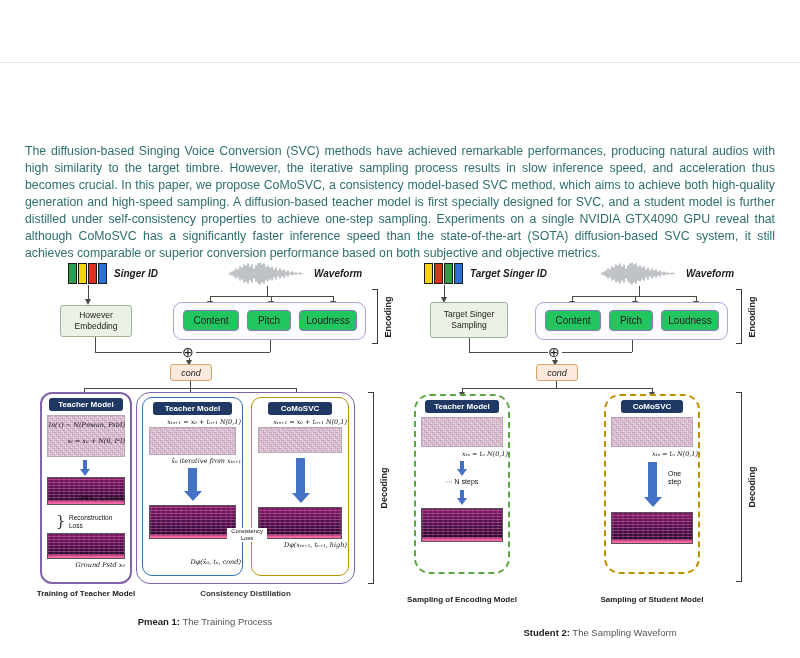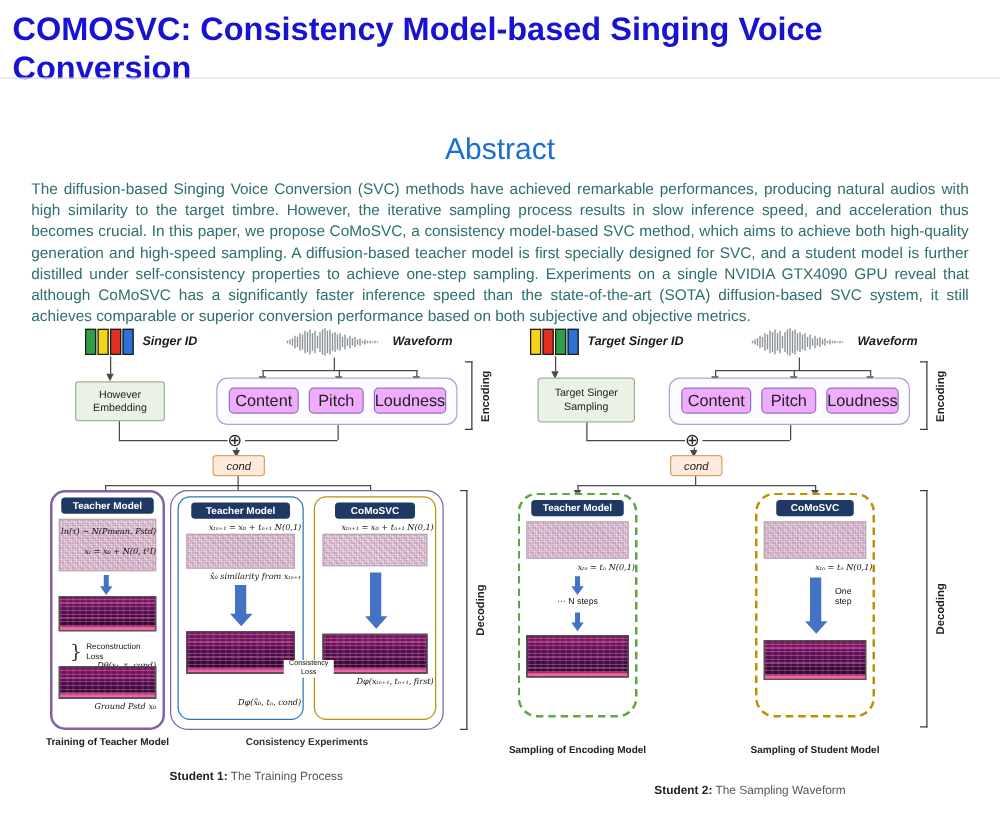--- a/index.html
+++ b/index.html
@@ -12,21 +12,21 @@
   .abstract-h { position:absolute; left:0; top:106px; width:800px; text-align:center; font-size:24px; color:#1a6fd4; }
   .abstract-body { position:absolute; left:25px; top:143px; width:750px; font-size:12.3px; line-height:17px; text-align:justify; color:#2e6e6e; }
 
   .lbl-it { position:absolute; font-size:10px; font-weight:bold; font-style:italic; color:#1a1a1a; white-space:nowrap; }
   .sid { position:absolute; display:flex; gap:1px; }
   .sid span { width:9px; height:21px; border:1px solid #1a1a1a; display:block; }
   .c-green{background:#2f9e49}.c-yellow{background:#f4d415}.c-red{background:#e03021}.c-blue{background:#2f6fd6}
 
   .embed-box { position:absolute; background:#e9f2e4; border:1px solid #9fb394; border-radius:3px; font-size:8.5px; color:#222; display:flex; align-items:center; justify-content:center; text-align:center; line-height:1.25; padding:2px 6px; }
   .enc-wrap { position:absolute; border:1.2px solid #b3a1d8; border-radius:9px; background:#fcfbff; }
-  .feat-box { position:absolute; background:#f0abfc; border:1px solid #8f77bd; border-radius:4px; font-size:13px; color:#222; display:flex; align-items:center; justify-content:center; }
+  .feat-box { position:absolute; background:#22c55e; border:1px solid #8f77bd; border-radius:4px; font-size:10px; color:#222; display:flex; align-items:center; justify-content:center; }
   .cond-box { position:absolute; background:#fdeadc; border:1px solid #d9a36a; border-radius:3px; font-size:9px; font-style:italic; color:#222; display:flex; align-items:center; justify-content:center; }
   .oplus { position:absolute; font-size:14px; line-height:14px; color:#222; }
 
   .vline { position:absolute; width:1.2px; background:#4a4a4a; }
   .hline { position:absolute; height:1.2px; background:#4a4a4a; }
   .arr::after { content:""; position:absolute; left:50%; margin-left:-3.5px; bottom:-6px; border:3.5px solid transparent; border-top:6px solid #4a4a4a; border-bottom:0; }
 
   .panel { position:absolute; border-radius:12px; background:#fff; }
   .panel-hdr { position:absolute; background:#1f3864; color:#fff; font-weight:bold; font-size:8px; border-radius:3px; display:flex; align-items:center; justify-content:center; white-space:nowrap; }
   .noise { position:absolute; background-color:#e2ccd9; border:0.5px solid #bba6b6;
@@ -55,23 +55,21 @@
   .closs { position:absolute; font-size:5.8px; color:#111; text-align:center; line-height:1.2; background:#fff; z-index:6; }
   .brace { position:absolute; font-size:15px; color:#333; font-family:"DejaVu Serif", serif; }
   .wave { position:absolute; }
   .wave path { stroke:#8b9097; stroke-width:1.1; fill:none; }
 </style>
 </head>
 <body>
 
 <div id="page">
 
-  <div class="title">COMOSVC: Consistency Model-based Singing Voice Conversion</div>
   <div class="hr"></div>
-  <div class="abstract-h">Abstract</div>
   <div class="abstract-body">The diffusion-based Singing Voice Conversion (SVC) methods have achieved remarkable performances, producing natural audios with high similarity to the target timbre. However, the iterative sampling process results in slow inference speed, and acceleration thus becomes crucial. In this paper, we propose CoMoSVC, a consistency model-based SVC method, which aims to achieve both high-quality generation and high-speed sampling. A diffusion-based teacher model is first specially designed for SVC, and a student model is further distilled under self-consistency properties to achieve one-step sampling. Experiments on a single NVIDIA GTX4090 GPU reveal that although CoMoSVC has a significantly faster inference speed than the state-of-the-art (SOTA) diffusion-based SVC system, it still achieves comparable or superior conversion performance based on both subjective and objective metrics.</div>
 
   <div>
 
     <div class="sid" style="left:68px; top:263px;">
       <span class="c-green"></span>
       <span class="c-yellow"></span>
       <span class="c-red"></span>
       <span class="c-blue"></span>
     </div>
@@ -109,54 +107,54 @@
     <div class="vline arr" style="left:190px; top:388px; height:4px;"></div>
     <div class="vline arr" style="left:296px; top:388px; height:4px;"></div>
 
     <div class="panel" style="left:40px; top:392px; width:92px; height:192px; border:2px solid #8063a8;"></div>
     <div class="panel-hdr" style="left:49px; top:398px; width:74px; height:13px;">Teacher Model</div>
     <div class="noise" style="left:47px; top:415px; width:78px; height:42px;"></div>
     <div class="formula" style="left:47px; top:421px; width:78px;">ln(τ) ~ N(Pmean, Pstd)</div>
     <div class="formula" style="left:47px; top:437px; width:78px;">xₜ = x₀ + N(0, t²I)</div>
     <div class="barr" style="left:83px; top:460px; height:10px;"></div>
     <div class="spec" style="left:47px; top:477px; width:78px; height:28px;"></div>
-    <div class="formula" style="left:47px; top:528px; width:78px;">Dθ(xₜ, τ, cond)</div>
+    <div class="formula" style="left:47px; top:494px; width:78px;">Dθ(xₜ, τ, cond)</div>
     <div class="brace" style="left:56px; top:512px;">}</div>
     <div class="smalltext" style="left:69px; top:514px; width:56px;">Reconstruction Loss</div>
     <div class="spec" style="left:47px; top:533px; width:78px; height:26px;"></div>
     <div class="formula" style="left:47px; top:561px; width:78px;">Ground Pstd x₀</div>
     <div class="panel-label" style="left:28px; top:589px; width:116px;">Training of Teacher Model</div>
 
     <div class="panel" style="left:136px; top:392px; width:219px; height:192px; border:1.6px solid #8063a8; border-radius:14px;"></div>
 
     <div class="panel" style="left:142px; top:397px; width:101px; height:179px; border:1.8px solid #2e75b6; border-radius:10px;"></div>
     <div class="panel-hdr" style="left:153px; top:402px; width:79px; height:13px;">Teacher Model</div>
     <div class="formula" style="left:144px; top:418px; width:97px;">xₜₙ₊₁ = x₀ + tₙ₊₁ N(0,1)</div>
     <div class="noise" style="left:149px; top:427px; width:87px; height:28px;"></div>
-    <div class="formula" style="left:144px; top:457px; width:97px;">x̂₀ similarity from xₜₙ₊₁</div>
+    <div class="formula" style="left:144px; top:457px; width:97px;">x̂₀ iterative from xₜₙ₊₁</div>
     <div class="bigarrow" style="left:188px; top:468px; height:24px;"></div>
     <div class="spec" style="left:149px; top:505px; width:87px; height:34px;"></div>
     <div class="formula" style="left:144px; top:558px; width:97px;">Dφ(x̂₀, tₙ, cond)</div>
 
     <div class="panel" style="left:251px; top:397px; width:98px; height:179px; border:1.8px solid #bf9000; border-radius:10px;"></div>
     <div class="panel-hdr" style="left:268px; top:402px; width:64px; height:13px;">CoMoSVC</div>
     <div class="formula" style="left:253px; top:418px; width:94px;">xₜₙ₊₁ = x₀ + tₙ₊₁ N(0,1)</div>
     <div class="noise" style="left:258px; top:427px; width:84px; height:26px;"></div>
     <div class="bigarrow" style="left:296px; top:458px; height:36px;"></div>
     <div class="spec" style="left:258px; top:507px; width:84px; height:32px;"></div>
-    <div class="formula" style="left:253px; top:541px; width:94px;">Dφ(xₜₙ₊₁, tₙ₊₁, first)</div>
+    <div class="formula" style="left:253px; top:541px; width:94px;">Dφ(xₜₙ₊₁, tₙ₊₁, high)</div>
 
     <div class="closs" style="left:227px; top:528px; width:40px;">Consistency Loss</div>
-    <div class="panel-label" style="left:136px; top:589px; width:219px; font-weight:600; color:#333;">Consistency Experiments</div>
+    <div class="panel-label" style="left:136px; top:589px; width:219px; font-weight:600; color:#333;">Consistency Distillation</div>
 
     <div class="brkt" style="left:368px; top:392px; height:192px;"></div>
     <div class="vtext" style="left:358px; top:483px; width:52px;">Decoding</div>
 
     <div class="caption" style="left:60px; top:616px; width:290px;">
-      <span class="cb">Student 1:</span>
+      <span class="cb">Pmean 1:</span>
       <span>The Training Process</span>
     </div>
   </div>
 
   <div>
     <div class="sid" style="left:424px; top:263px;">
       <span class="c-yellow"></span>
       <span class="c-red"></span>
       <span class="c-green"></span>
       <span class="c-blue"></span>

